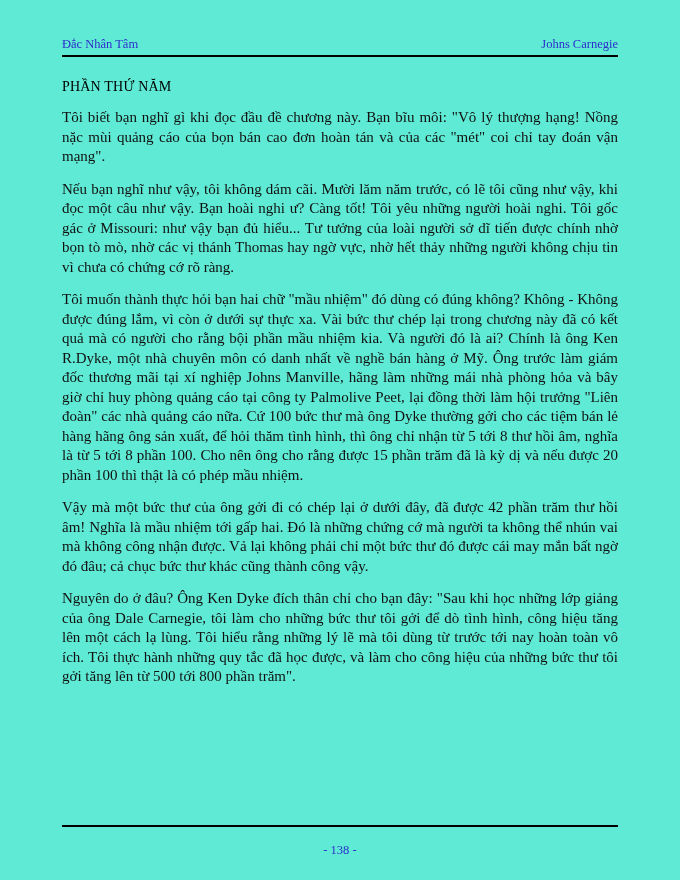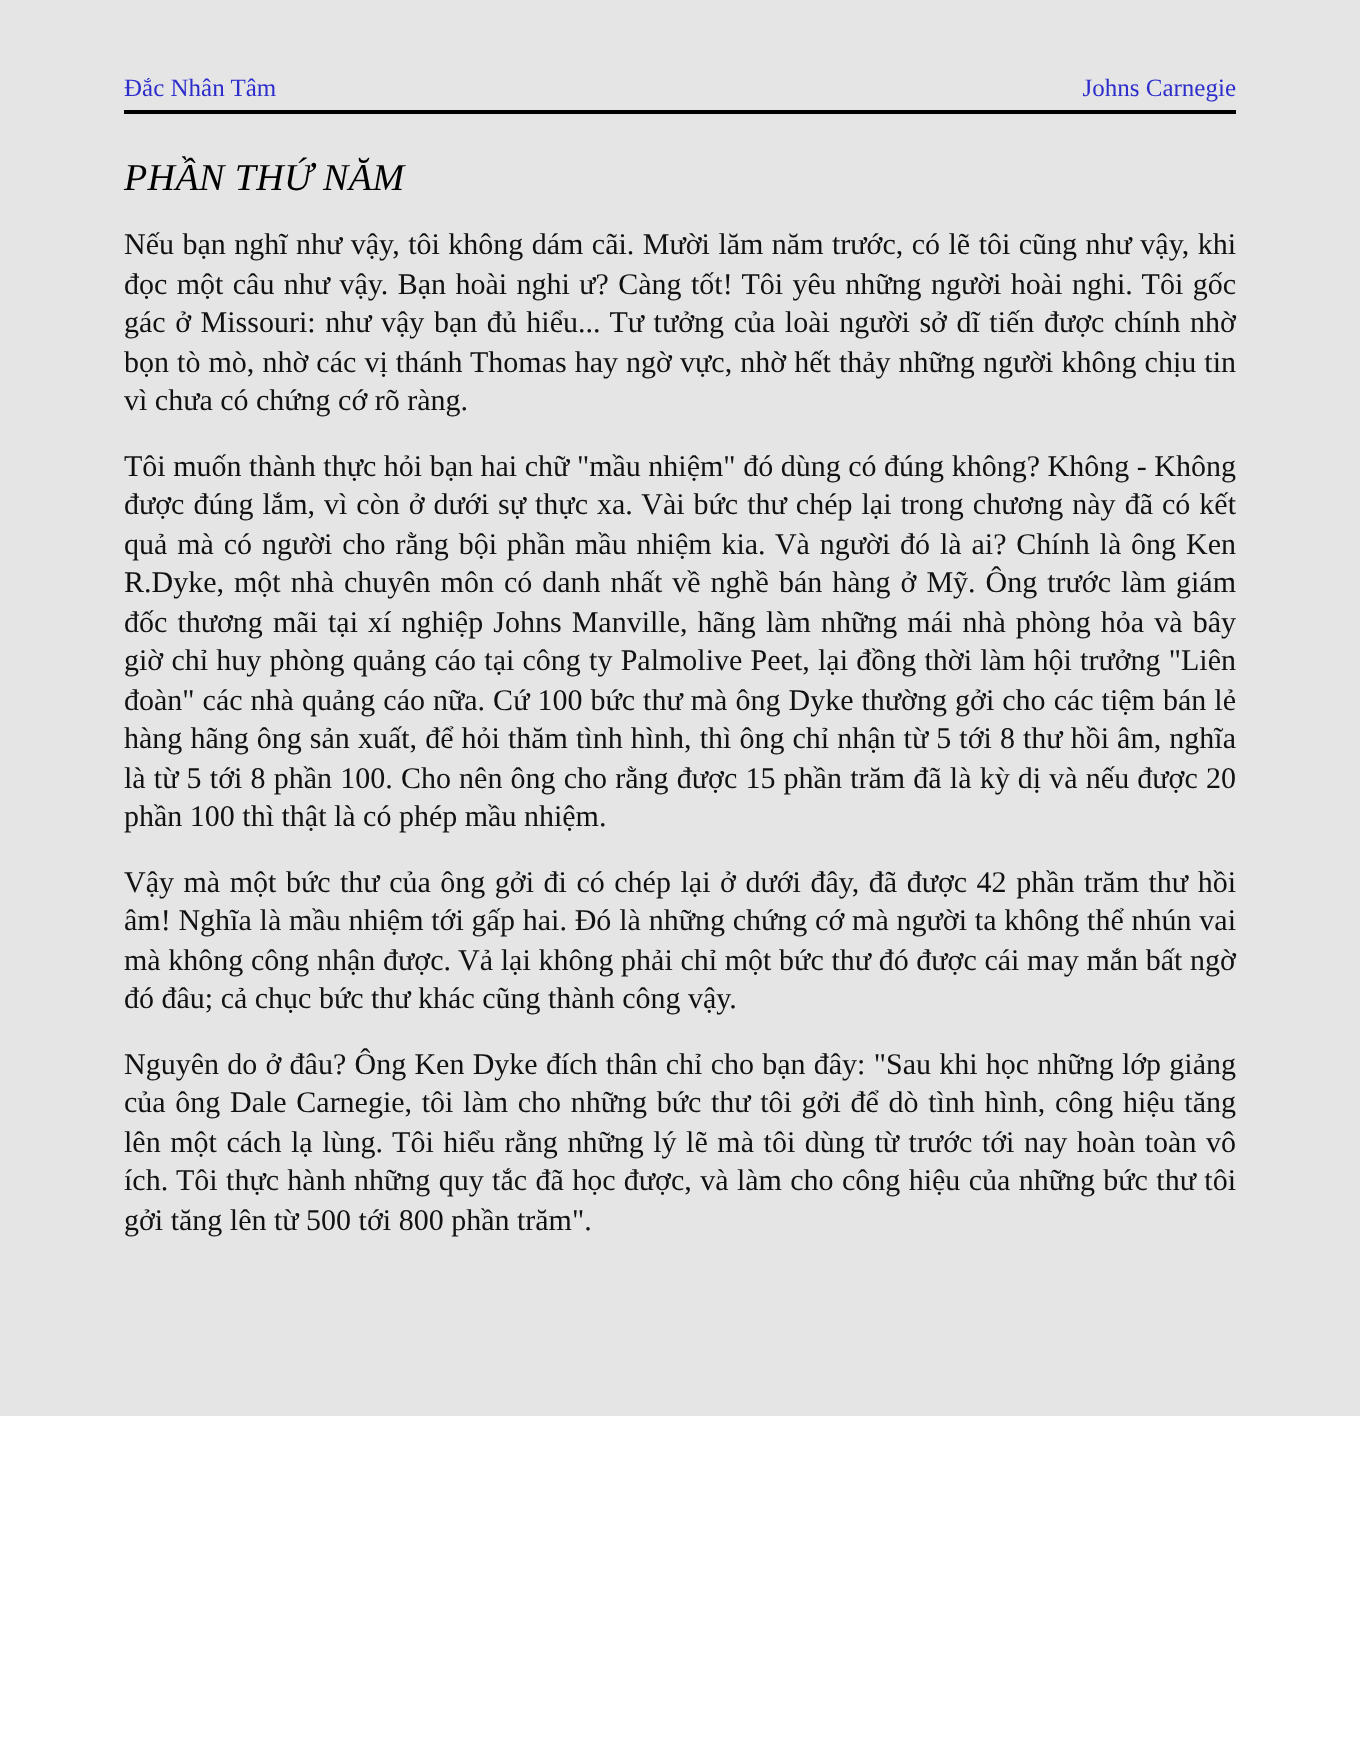--- a/index.html
+++ b/index.html
@@ -3,22 +3,22 @@
 <meta charset="utf-8">
 <style>
   html, body {
     margin: 0;
     padding: 0;
     background: #ffffff;
   }
   .page {
     position: relative;
     width: 680px;
-    height: 708px;
-    background: #e5e5e5;
+    height: 880px;
+    background: #5eead4;
     font-family: "Liberation Serif", "DejaVu Serif", serif;
     color: #111111;
     overflow: hidden;
     box-sizing: border-box;
   }
   .margins {
     padding: 0 62px;
   }
   .header {
     display: flex;
@@ -26,25 +26,24 @@
     align-items: flex-end;
     padding-top: 37px;
     padding-bottom: 3px;
     border-bottom: 2px solid #000000;
     font-size: 12.5px;
     color: #2d2dcb;
   }
   .header span { white-space: nowrap; }
   .part-title {
     margin: 22px 0 0 0;
-    font-size: 19px;
+    font-size: 14px;
     font-weight: normal;
     color: #000000;
     letter-spacing: 0.2px;
-    font-style: italic;
   }
   .chapter-title {
     margin: 17px 0 0 0;
     font-size: 18px;
     font-weight: normal;
     color: #078207;
   }
   .section-title {
     margin: 17px 0 0 0;
     font-size: 15.5px;
@@ -81,20 +80,21 @@
     <div class="header">
       <span>Đắc Nhân Tâm</span>
       <span>Johns Carnegie</span>
     </div>
 
     <h1 class="part-title">PHẦN THỨ NĂM</h1>
 
 
 
     <div class="body-text">
+      <p>Tôi biết bạn nghĩ gì khi đọc đầu đề chương này. Bạn bĩu môi: "Vô lý thượng hạng! Nồng nặc mùi quảng cáo của bọn bán cao đơn hoàn tán và của các "mét" coi chỉ tay đoán vận mạng".</p>
       <p>Nếu bạn nghĩ như vậy, tôi không dám cãi. Mười lăm năm trước, có lẽ tôi cũng như vậy, khi đọc một câu như vậy. Bạn hoài nghi ư? Càng tốt! Tôi yêu những người hoài nghi. Tôi gốc gác ở Missouri: như vậy bạn đủ hiểu... Tư tưởng của loài người sở dĩ tiến được chính nhờ bọn tò mò, nhờ các vị thánh Thomas hay ngờ vực, nhờ hết thảy những người không chịu tin vì chưa có chứng cớ rõ ràng.</p>
       <p>Tôi muốn thành thực hỏi bạn hai chữ "mầu nhiệm" đó dùng có đúng không? Không - Không được đúng lắm, vì còn ở dưới sự thực xa. Vài bức thư chép lại trong chương này đã có kết quả mà có người cho rằng bội phần mầu nhiệm kia. Và người đó là ai? Chính là ông Ken R.Dyke, một nhà chuyên môn có danh nhất về nghề bán hàng ở Mỹ. Ông trước làm giám đốc thương mãi tại xí nghiệp Johns Manville, hãng làm những mái nhà phòng hỏa và bây giờ chỉ huy phòng quảng cáo tại công ty Palmolive Peet, lại đồng thời làm hội trưởng "Liên đoàn" các nhà quảng cáo nữa. Cứ 100 bức thư mà ông Dyke thường gởi cho các tiệm bán lẻ hàng hãng ông sản xuất, để hỏi thăm tình hình, thì ông chỉ nhận từ 5 tới 8 thư hồi âm, nghĩa là từ 5 tới 8 phần 100. Cho nên ông cho rằng được 15 phần trăm đã là kỳ dị và nếu được 20 phần 100 thì thật là có phép mầu nhiệm.</p>
       <p>Vậy mà một bức thư của ông gởi đi có chép lại ở dưới đây, đã được 42 phần trăm thư hồi âm! Nghĩa là mầu nhiệm tới gấp hai. Đó là những chứng cớ mà người ta không thể nhún vai mà không công nhận được. Vả lại không phải chỉ một bức thư đó được cái may mắn bất ngờ đó đâu; cả chục bức thư khác cũng thành công vậy.</p>
       <p>Nguyên do ở đâu? Ông Ken Dyke đích thân chỉ cho bạn đây: "Sau khi học những lớp giảng của ông Dale Carnegie, tôi làm cho những bức thư tôi gởi để dò tình hình, công hiệu tăng lên một cách lạ lùng. Tôi hiểu rằng những lý lẽ mà tôi dùng từ trước tới nay hoàn toàn vô ích. Tôi thực hành những quy tắc đã học được, và làm cho công hiệu của những bức thư tôi gởi tăng lên từ 500 tới 800 phần trăm".</p>
     </div>
   </div>
 
   <div class="footer">
     <span>- 138 -</span>
   </div>

